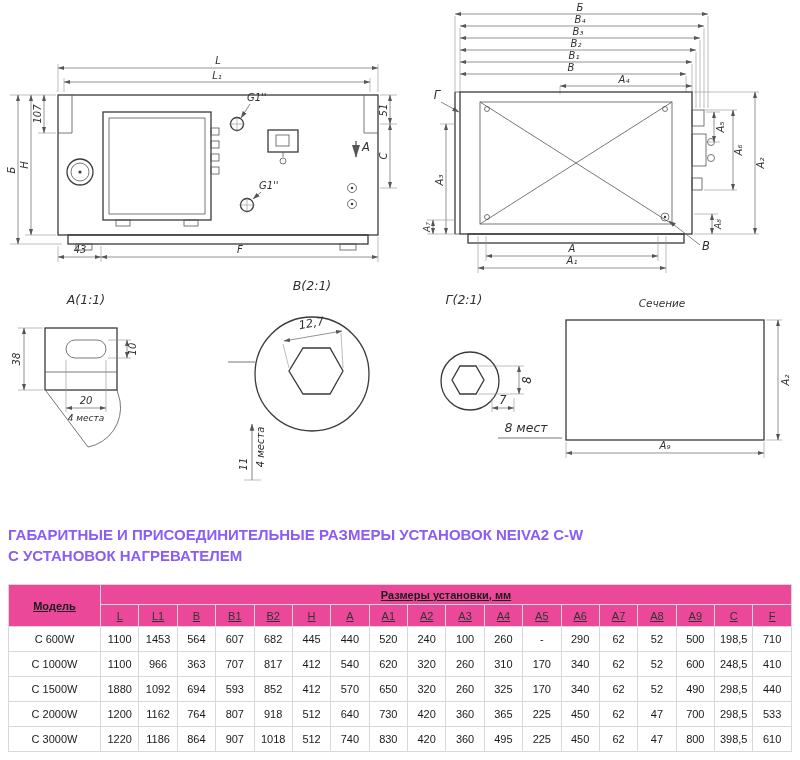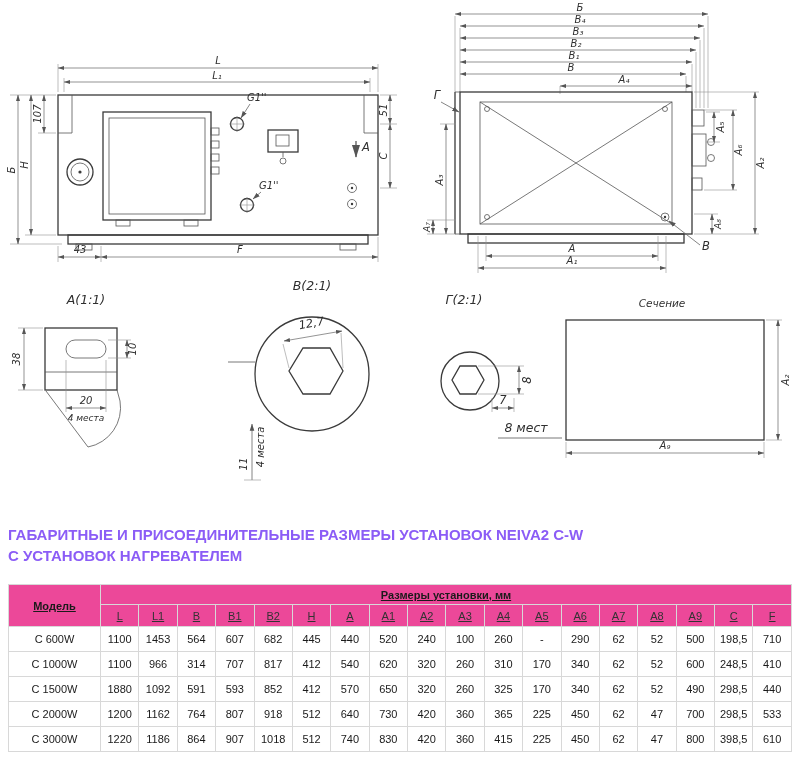--- a/index.html
+++ b/index.html
@@ -332,42 +332,42 @@
         <td>62</td>
         <td>52</td>
         <td>500</td>
         <td>198,5</td>
         <td>710</td>
       </tr>
       <tr>
         <td>C 1000W</td>
         <td>1100</td>
         <td>966</td>
-        <td>314</td>
+        <td>363</td>
         <td>707</td>
         <td>817</td>
         <td>412</td>
         <td>540</td>
         <td>620</td>
         <td>320</td>
         <td>260</td>
         <td>310</td>
         <td>170</td>
         <td>340</td>
         <td>62</td>
         <td>52</td>
         <td>600</td>
         <td>248,5</td>
         <td>410</td>
       </tr>
       <tr>
         <td>C 1500W</td>
         <td>1880</td>
         <td>1092</td>
-        <td>591</td>
+        <td>694</td>
         <td>593</td>
         <td>852</td>
         <td>412</td>
         <td>570</td>
         <td>650</td>
         <td>320</td>
         <td>260</td>
         <td>325</td>
         <td>170</td>
         <td>340</td>
@@ -403,21 +403,21 @@
         <td>1220</td>
         <td>1186</td>
         <td>864</td>
         <td>907</td>
         <td>1018</td>
         <td>512</td>
         <td>740</td>
         <td>830</td>
         <td>420</td>
         <td>360</td>
-        <td>415</td>
+        <td>495</td>
         <td>225</td>
         <td>450</td>
         <td>62</td>
         <td>47</td>
         <td>800</td>
         <td>398,5</td>
         <td>610</td>
       </tr>
     </tbody>
   </table>

